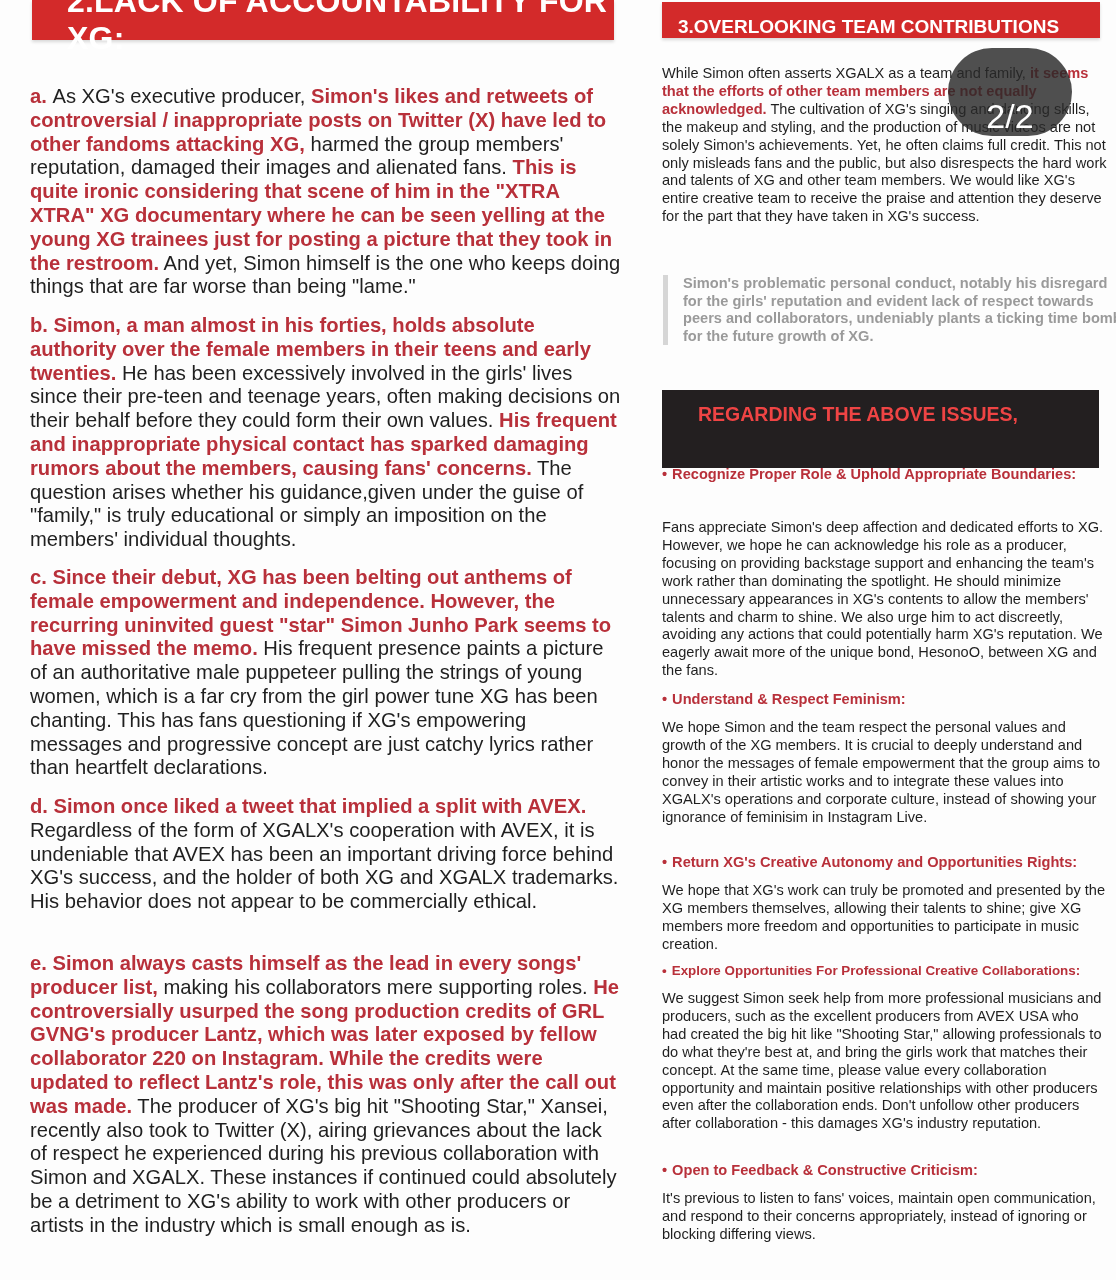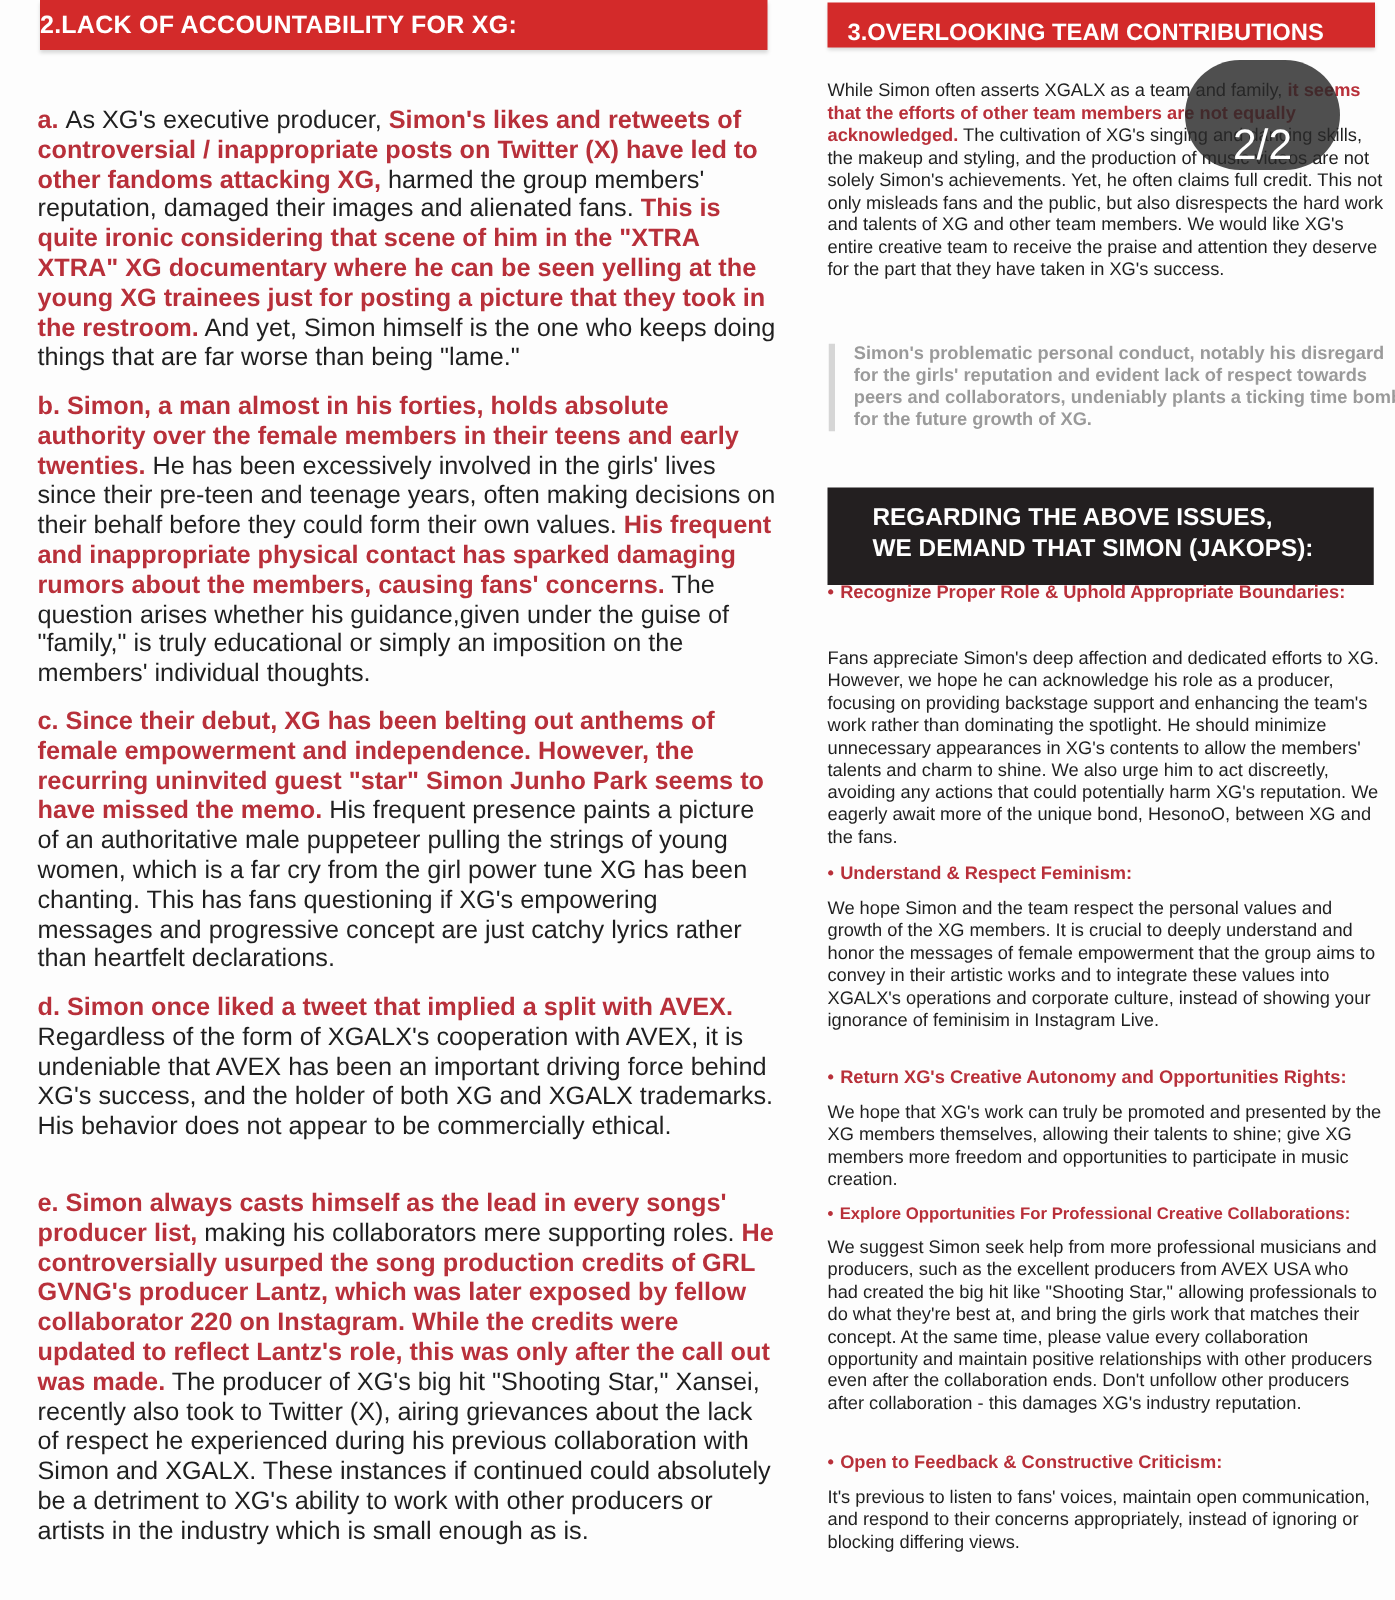--- a/index.html
+++ b/index.html
@@ -6,41 +6,41 @@
   body {
     width: 1116px; height: 1280px; overflow: hidden; position: relative;
     background: #fdfdfd;
     font-family: "Liberation Sans", "DejaVu Sans", sans-serif;
     color: #1f1f1f;
   }
   .hl { color: #b8303a; font-weight: bold; }
 
   .banner-left {
     position: absolute; left: 32px; top: 0; width: 582px; height: 40px;
-    background: #d32a2a; color: #fff; font-weight: bold; font-size: 20px;
-    display: flex; align-items: center; box-sizing: border-box;
+    background: #d32a2a; color: #fff; font-weight: bold; font-size: 32px;
+    display: flex; align-items: center; padding-left: 35px; box-sizing: border-box;
     box-shadow: 0 2px 3px rgba(0,0,0,0.15); letter-spacing: 0.2px;
   }
   .banner-right {
     position: absolute; left: 662px; top: 2px; width: 438px; height: 36px;
     background: #d32a2a; color: #fff; font-weight: bold; font-size: 19px;
     display: flex; align-items: flex-end; padding-left: 16px; box-sizing: border-box;
     box-shadow: 0 2px 3px rgba(0,0,0,0.15);
   }
   .lp { position: absolute; left: 30px; width: 592px; font-size: 20.2px; line-height: 23.8px; margin: 0; }
   .rp { position: absolute; left: 662px; width: 445px; font-size: 14.6px; line-height: 17.9px; margin: 0; }
 
   .quote {
     position: absolute; left: 663px; top: 275px; width: 440px;
     border-left: 5px solid #d6d6d6; padding-left: 15px;
     color: #9a9a9a; font-weight: bold; font-size: 14.6px; line-height: 17.6px;
   }
   .demand {
     position: absolute; left: 662px; top: 390px; width: 437px; height: 78px;
-    background: #231f20; color: #ffffff; font-weight: bold; font-size: 19.5px; line-height: 25px;
+    background: #231f20; color: #ef4444; font-weight: bold; font-size: 19.5px; line-height: 25px;
     padding: 12px 0 0 36px; box-sizing: border-box;
   }
   .bullet-h {
     position: absolute; left: 662px; color: #b8303a; font-weight: bold; font-size: 14.6px;
     white-space: nowrap;
   }
   .bullet-h .dot { margin-right: 5px; }
 
   .badge {
     position: absolute; left: 948px; top: 48px; width: 124px; height: 88px;
@@ -66,21 +66,20 @@
 </div>
 
 <p class="rp" style="top:65px;"><span>While Simon often asserts XGALX as a team and family, </span><span class="hl">it seems that the efforts of other team members are not equally acknowledged.</span><span> The cultivation of XG's singing and dancing skills, the makeup and styling, and the production of music videos are not solely Simon's achievements. Yet, he often claims full credit. This not only misleads fans and the public, but also disrespects the hard work and talents of XG and other team members. We would like XG's entire creative team to receive the praise and attention they deserve for the part that they have taken in XG's success.</span></p>
 
 <div class="quote">
   <span>Simon's problematic personal conduct, notably his disregard for the girls' reputation and evident lack of respect towards peers and collaborators, undeniably plants a ticking time bomb for the future growth of XG.</span>
 </div>
 
 <div class="demand">
   <div>REGARDING THE ABOVE ISSUES,</div>
-  <div>WE DEMAND THAT SIMON (JAKOPS):</div>
 </div>
 
 <div class="bullet-h" style="top:466px;"><span class="dot">•</span><span>Recognize Proper Role &amp; Uphold Appropriate Boundaries:</span></div>
 <p class="rp" style="top:519px;">Fans appreciate Simon's deep affection and dedicated efforts to XG. However, we hope he can acknowledge his role as a producer, focusing on providing backstage support and enhancing the team's work rather than dominating the spotlight. He should minimize unnecessary appearances in XG's contents to allow the members' talents and charm to shine. We also urge him to act discreetly, avoiding any actions that could potentially harm XG's reputation. We eagerly await more of the unique bond, HesonoO, between XG and the fans.</p>
 
 <div class="bullet-h" style="top:691px;"><span class="dot">•</span><span>Understand &amp; Respect Feminism:</span></div>
 <p class="rp" style="top:719px;">We hope Simon and the team respect the personal values and growth of the XG members. It is crucial to deeply understand and honor the messages of female empowerment that the group aims to convey in their artistic works and to integrate these values into XGALX's operations and corporate culture, instead of showing your ignorance of feminisim in Instagram Live.</p>
 
 <div class="bullet-h" style="top:854px;"><span class="dot">•</span><span>Return XG's Creative Autonomy and Opportunities Rights:</span></div>
 <p class="rp" style="top:882px;">We hope that XG's work can truly be promoted and presented by the XG members themselves, allowing their talents to shine; give XG members more freedom and opportunities to participate in music creation.</p>

